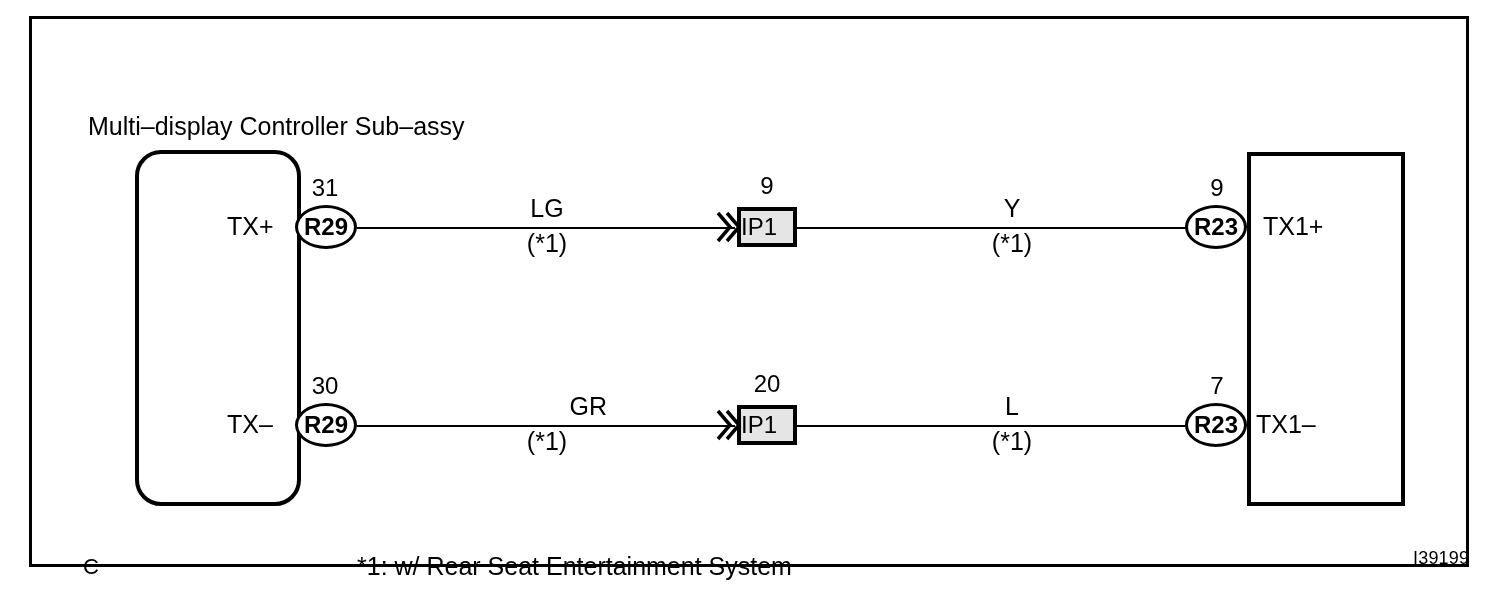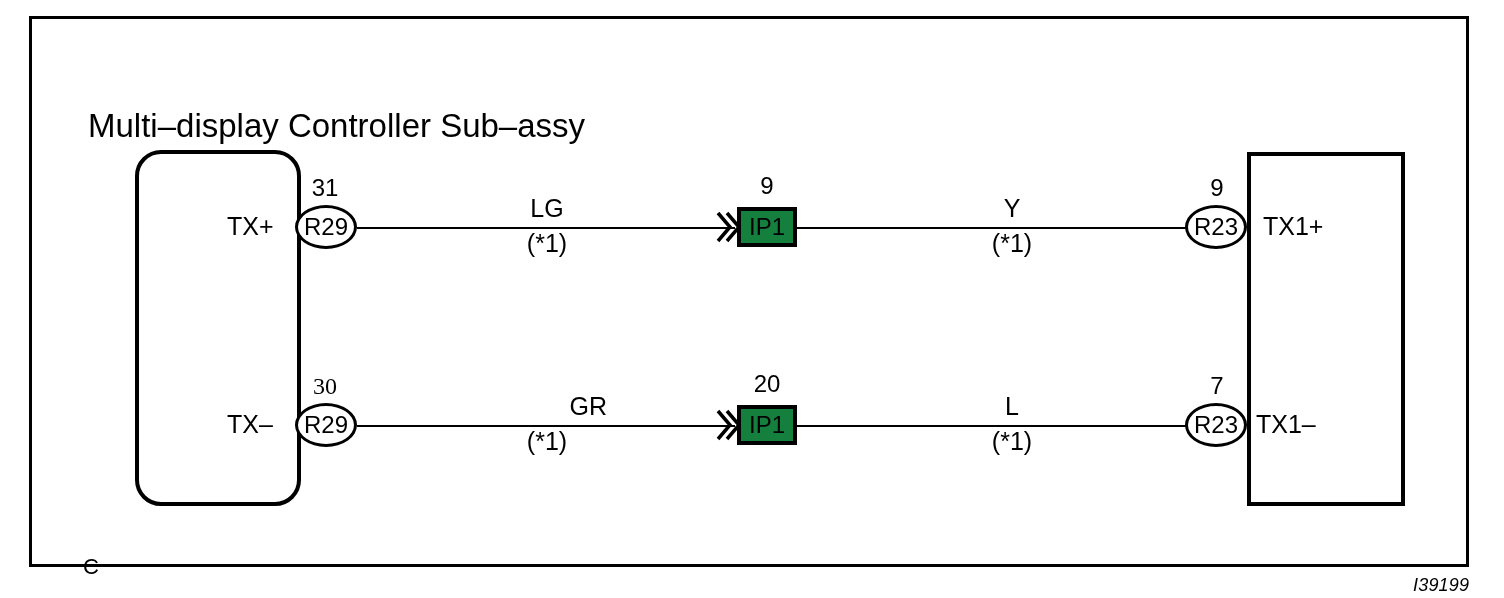--- a/index.html
+++ b/index.html
@@ -46,21 +46,21 @@
   #right-box {
     left: 1215px;
     top: 133px;
     width: 158px;
     height: 354px;
     border-radius: 0;
   }
   
   .comp-title {
     position: absolute;
-    font-size: 33px;
+    font-size: 25px;
     line-height: 28px;
     white-space: nowrap;
   }
   #left-title { left: 56px; top: 93px; }
   #right-title { left: 1172px; top: 93px; }
 
   
   .terminal-label {
     position: absolute;
     font-size: 25px;
@@ -81,40 +81,41 @@
     border: 3.5px solid #000000;
     border-radius: 50%;
     background: #ffffff;
     box-sizing: border-box;
     display: flex;
     align-items: center;
     justify-content: center;
     font-size: 24px;
     line-height: 24px;
     z-index: 5;
+    font-weight: bold;
   }
   .pin-number {
     position: absolute;
     font-size: 24px;
     line-height: 24px;
     text-align: center;
     white-space: nowrap;
     z-index: 6;
   }
   
   .junction {
     position: absolute;
     width: 60px;
     height: 40px;
     border: 4px solid #000000;
-    background: #15803d;
+    background: #e5e5e5;
     box-sizing: border-box;
     display: flex;
     align-items: center;
-    justify-content: center;
+    justify-content: flex-start;
     font-size: 24px;
     line-height: 24px;
     z-index: 5;
   }
   .chev {
     position: absolute;
     z-index: 6;
   }
   
   .wire-label {
@@ -143,25 +144,24 @@
   #corner-letter {
     position: absolute;
     left: 51px;
     top: 536px;
     font-size: 22px;
     line-height: 24px;
   }
   #figure-code {
     position: absolute;
     left: 1381px;
-    top: 556px;
+    top: 529px;
     font-size: 18px;
     line-height: 20px;
     letter-spacing: 0.2px;
-    font-style: italic;
   }
 </style>
 </head>
 <body>
 
 <div id="page">
   <div id="frame">
 
     <div class="comp-title" id="left-title">Multi–display Controller Sub–assy</div>
 
@@ -201,21 +201,21 @@
     <div class="pin-number" style="left:1155px; top:157px; width:60px;">9</div>
 
     <div class="connector" style="left:1153px; top:186px;">
       <span>R23</span>
     </div>
 
     <div class="terminal-label" style="left:1224px; top:193px;margin-left:7px;">TX1+</div>
 
     <div class="terminal-label" style="left:195px; top:391px;">TX–</div>
 
-    <div class="pin-number" style="left:268px; top:355px; width:50px;font-family:Liberation Serif, serif;">30</div>
+    <div class="pin-number" style="left:268px; top:355px; width:50px;">30</div>
 
     <div class="connector" style="left:263px; top:384px;">
       <span>R29</span>
     </div>
 
     <div class="wire" style="left:325px; top:406px; width:378px;"></div>
 
     <div class="wire-label" style="left:455px; top:374px; width:120px;text-align:right;">GR</div>
     <div class="wire-note" style="left:455px; top:409px; width:120px;">(*1)</div>
 
@@ -238,16 +238,17 @@
 
     <div class="pin-number" style="left:1155px; top:355px; width:60px;">7</div>
 
     <div class="connector" style="left:1153px; top:384px;">
       <span>R23</span>
     </div>
 
     <div class="terminal-label" style="left:1224px; top:391px;">TX1–</div>
 
     <div id="corner-letter">C</div>
+    <div id="footer-note">*1: w/ Rear Seat Entertainment System</div>
     <div id="figure-code">I39199</div>
 
   </div>
 </div>
 
 </body></html>

